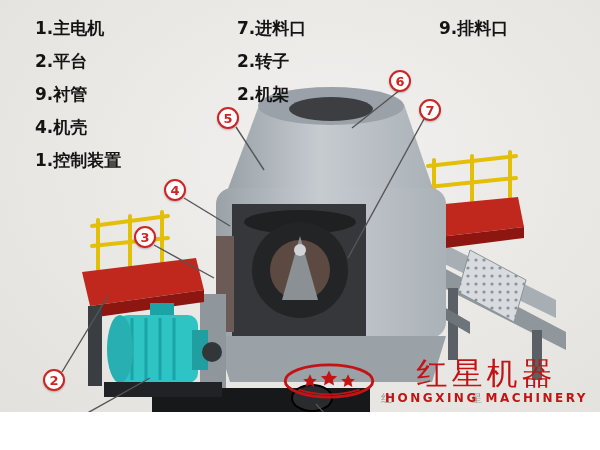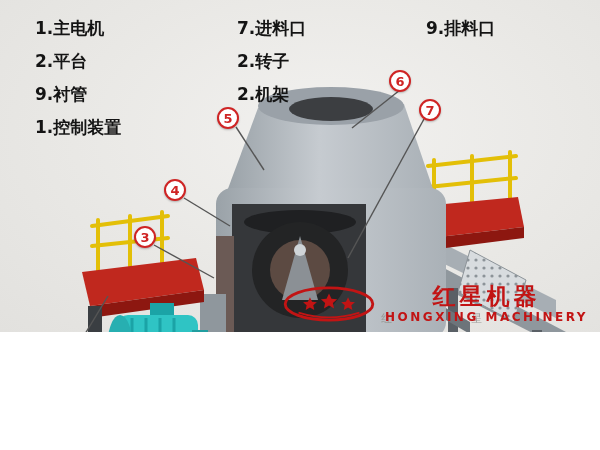--- a/index.html
+++ b/index.html
@@ -1,35 +1,35 @@
 <!DOCTYPE html>
 <html><head>
 <meta charset="utf-8">
 <style>
   html,body{margin:0;padding:0;}
   .stage{
-    position:relative;width:600px;height:332px;overflow:hidden;
+    position:relative;width:600px;height:412px;overflow:hidden;
     background:radial-gradient(ellipse at 55% 40%, #f2f1ef 0%, #e9e8e5 55%, #e2e1de 100%);
     font-family:"DejaVu Sans","Liberation Sans",sans-serif;
   }
   .machine-svg{position:absolute;left:0;top:0;width:600px;height:450px;}
   .legend-col{position:absolute;top:12px;color:#141414;font-size:17px;font-weight:600;line-height:33px;white-space:nowrap;}
   .legend-col.c1{left:35px;}
   .legend-col.c2{left:237px;}
-  .legend-col.c3{left:426px;}
+  .legend-col.c3{left:439px;}
   .callout{
     position:absolute;min-width:22px;height:22px;padding:0 2px;border-radius:12px;
     border:2px solid #cf2424;background:#ffffff;color:#cf2424;
     font-size:13px;font-weight:bold;display:flex;align-items:center;justify-content:center;
     box-sizing:border-box;box-shadow:0 1px 2px rgba(0,0,0,.25);
   }
   .logo{position:absolute;right:12px;bottom:8px;display:flex;align-items:center;gap:8px;}
   .logo-oval{width:96px;height:40px;}
   .logo-texts{display:flex;flex-direction:column;align-items:center;line-height:1;}
-  .logo-cn{color:#c21414;font-size:23px;font-weight:bold;letter-spacing:4px;}
+  .logo-cn{color:#c21414;font-size:31px;font-weight:normal;letter-spacing:4px;}
   .logo-en{color:#c21414;font-size:12px;font-weight:bold;letter-spacing:2.5px;margin-top:3px;}
   .wm-char{position:absolute;color:#9a9a98;font-size:11px;bottom:6px;}
   .wm-left{right:208px;}
   .wm-right{right:118px;}
 </style>
 </head>
 <body>
 
 <div class="stage">
 
@@ -135,20 +135,21 @@
       <line x1="62" y1="372" x2="108" y2="296"></line>
       <line x1="82" y1="416" x2="150" y2="378"></line>
       <line x1="334" y1="424" x2="316" y2="404"></line>
     </g>
   </svg>
 
   <div class="legend-col c1">
     <div>1.主电机</div>
     <div>2.平台</div>
     <div>9.衬管</div>
+    <div>4.机壳</div>
     <div>1.控制装置</div>
   </div>
   <div class="legend-col c2">
     <div>7.进料口</div>
     <div>2.转子</div>
     <div>2.机架</div>
   </div>
   <div class="legend-col c3">
     <div>9.排料口</div>
   </div>

